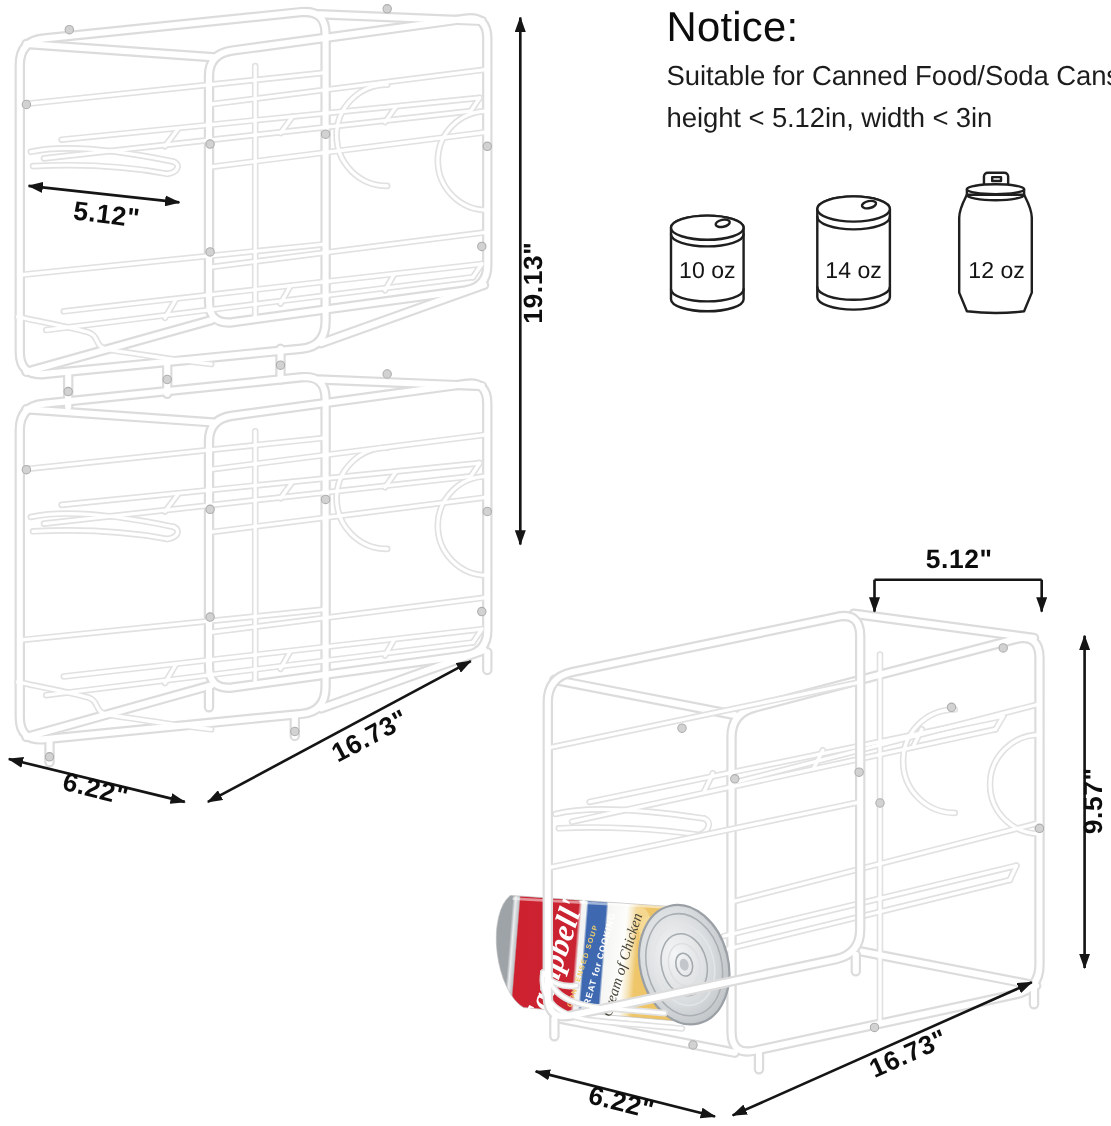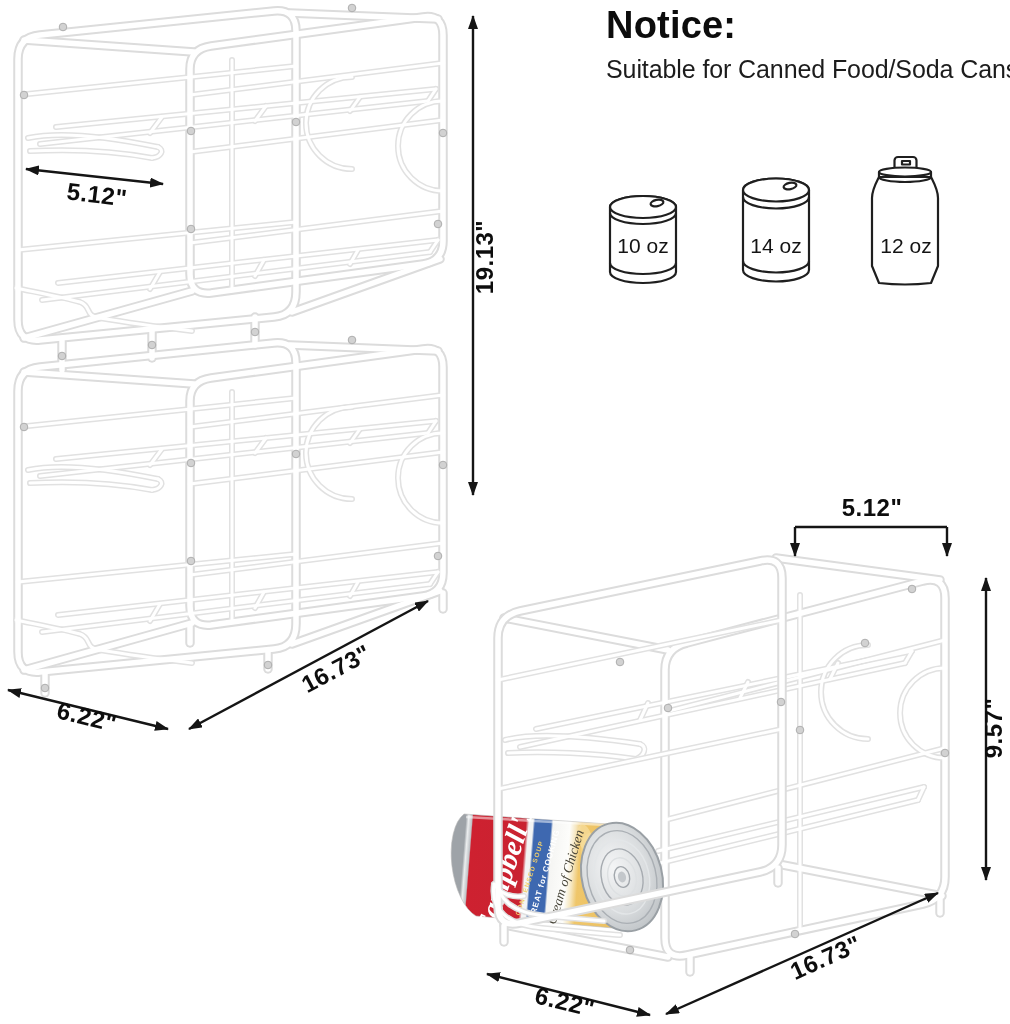--- a/index.html
+++ b/index.html
@@ -12,21 +12,21 @@
   .wO{stroke:#e1e1e1;stroke-width:6;fill:none;stroke-linecap:round;stroke-linejoin:round;}
   .wI{stroke:#ffffff;stroke-width:3;fill:none;stroke-linecap:round;stroke-linejoin:round;}
   .screw{fill:#d2d2d2;stroke:#aeaeae;stroke-width:1;}
   .dim{stroke:#151515;stroke-width:2.4;fill:none;}
   .dt{font-family:"Liberation Sans",sans-serif;font-size:24px;font-weight:bold;fill:#0d0d0d;
       text-anchor:middle;letter-spacing:.5px;}
   .ic{stroke:#1f1f1f;stroke-width:2.2;fill:none;stroke-linecap:round;stroke-linejoin:round;}
   .icf{stroke:#1f1f1f;stroke-width:2.2;fill:#ffffff;stroke-linejoin:round;}
   .it{font-family:"Liberation Sans",sans-serif;font-size:21px;fill:#141414;text-anchor:middle;}
   .notice{position:absolute;left:606px;top:4px;width:404px;}
-  .notice h1{margin:0;font-size:38px;font-weight:700;color:#0c0c0c;letter-spacing:.2px;}
+  .notice h1{margin:0;font-size:38px;font-weight:400;color:#0c0c0c;letter-spacing:.2px;}
   .notice p{margin:7px 0 0 0;font-size:25px;color:#1c1c1c;line-height:1.25;white-space:nowrap;
             letter-spacing:-.1px;}
   .brand-t{font-family:"Liberation Serif",serif;font-style:italic;font-weight:bold;fill:#ffffff;}
   .sub-t{font-family:"Liberation Sans",sans-serif;font-weight:bold;fill:#f2d06a;}
   .band-t{font-family:"Liberation Sans",sans-serif;font-weight:bold;fill:#ffffff;}
   .var-t{font-family:"Liberation Serif",serif;font-style:italic;fill:#474438;}
 </style>
 </head>
 <body>
 
@@ -308,14 +308,15 @@
     <g>
       <path class="dim" d="M487,974 L650,1015" marker-start="url(#ah)" marker-end="url(#ah)"></path>
       <text class="dt" transform="translate(563,1010) rotate(14)">6.22"</text>
     </g>
   </g>
 </svg>
 
   <div class="notice">
     <h1>Notice:</h1>
     <p>Suitable for Canned Food/Soda Cans</p>
+    <p>height &lt; 5.12in, width &lt; 3in</p>
   </div>
 </div>
 
 </body></html>

